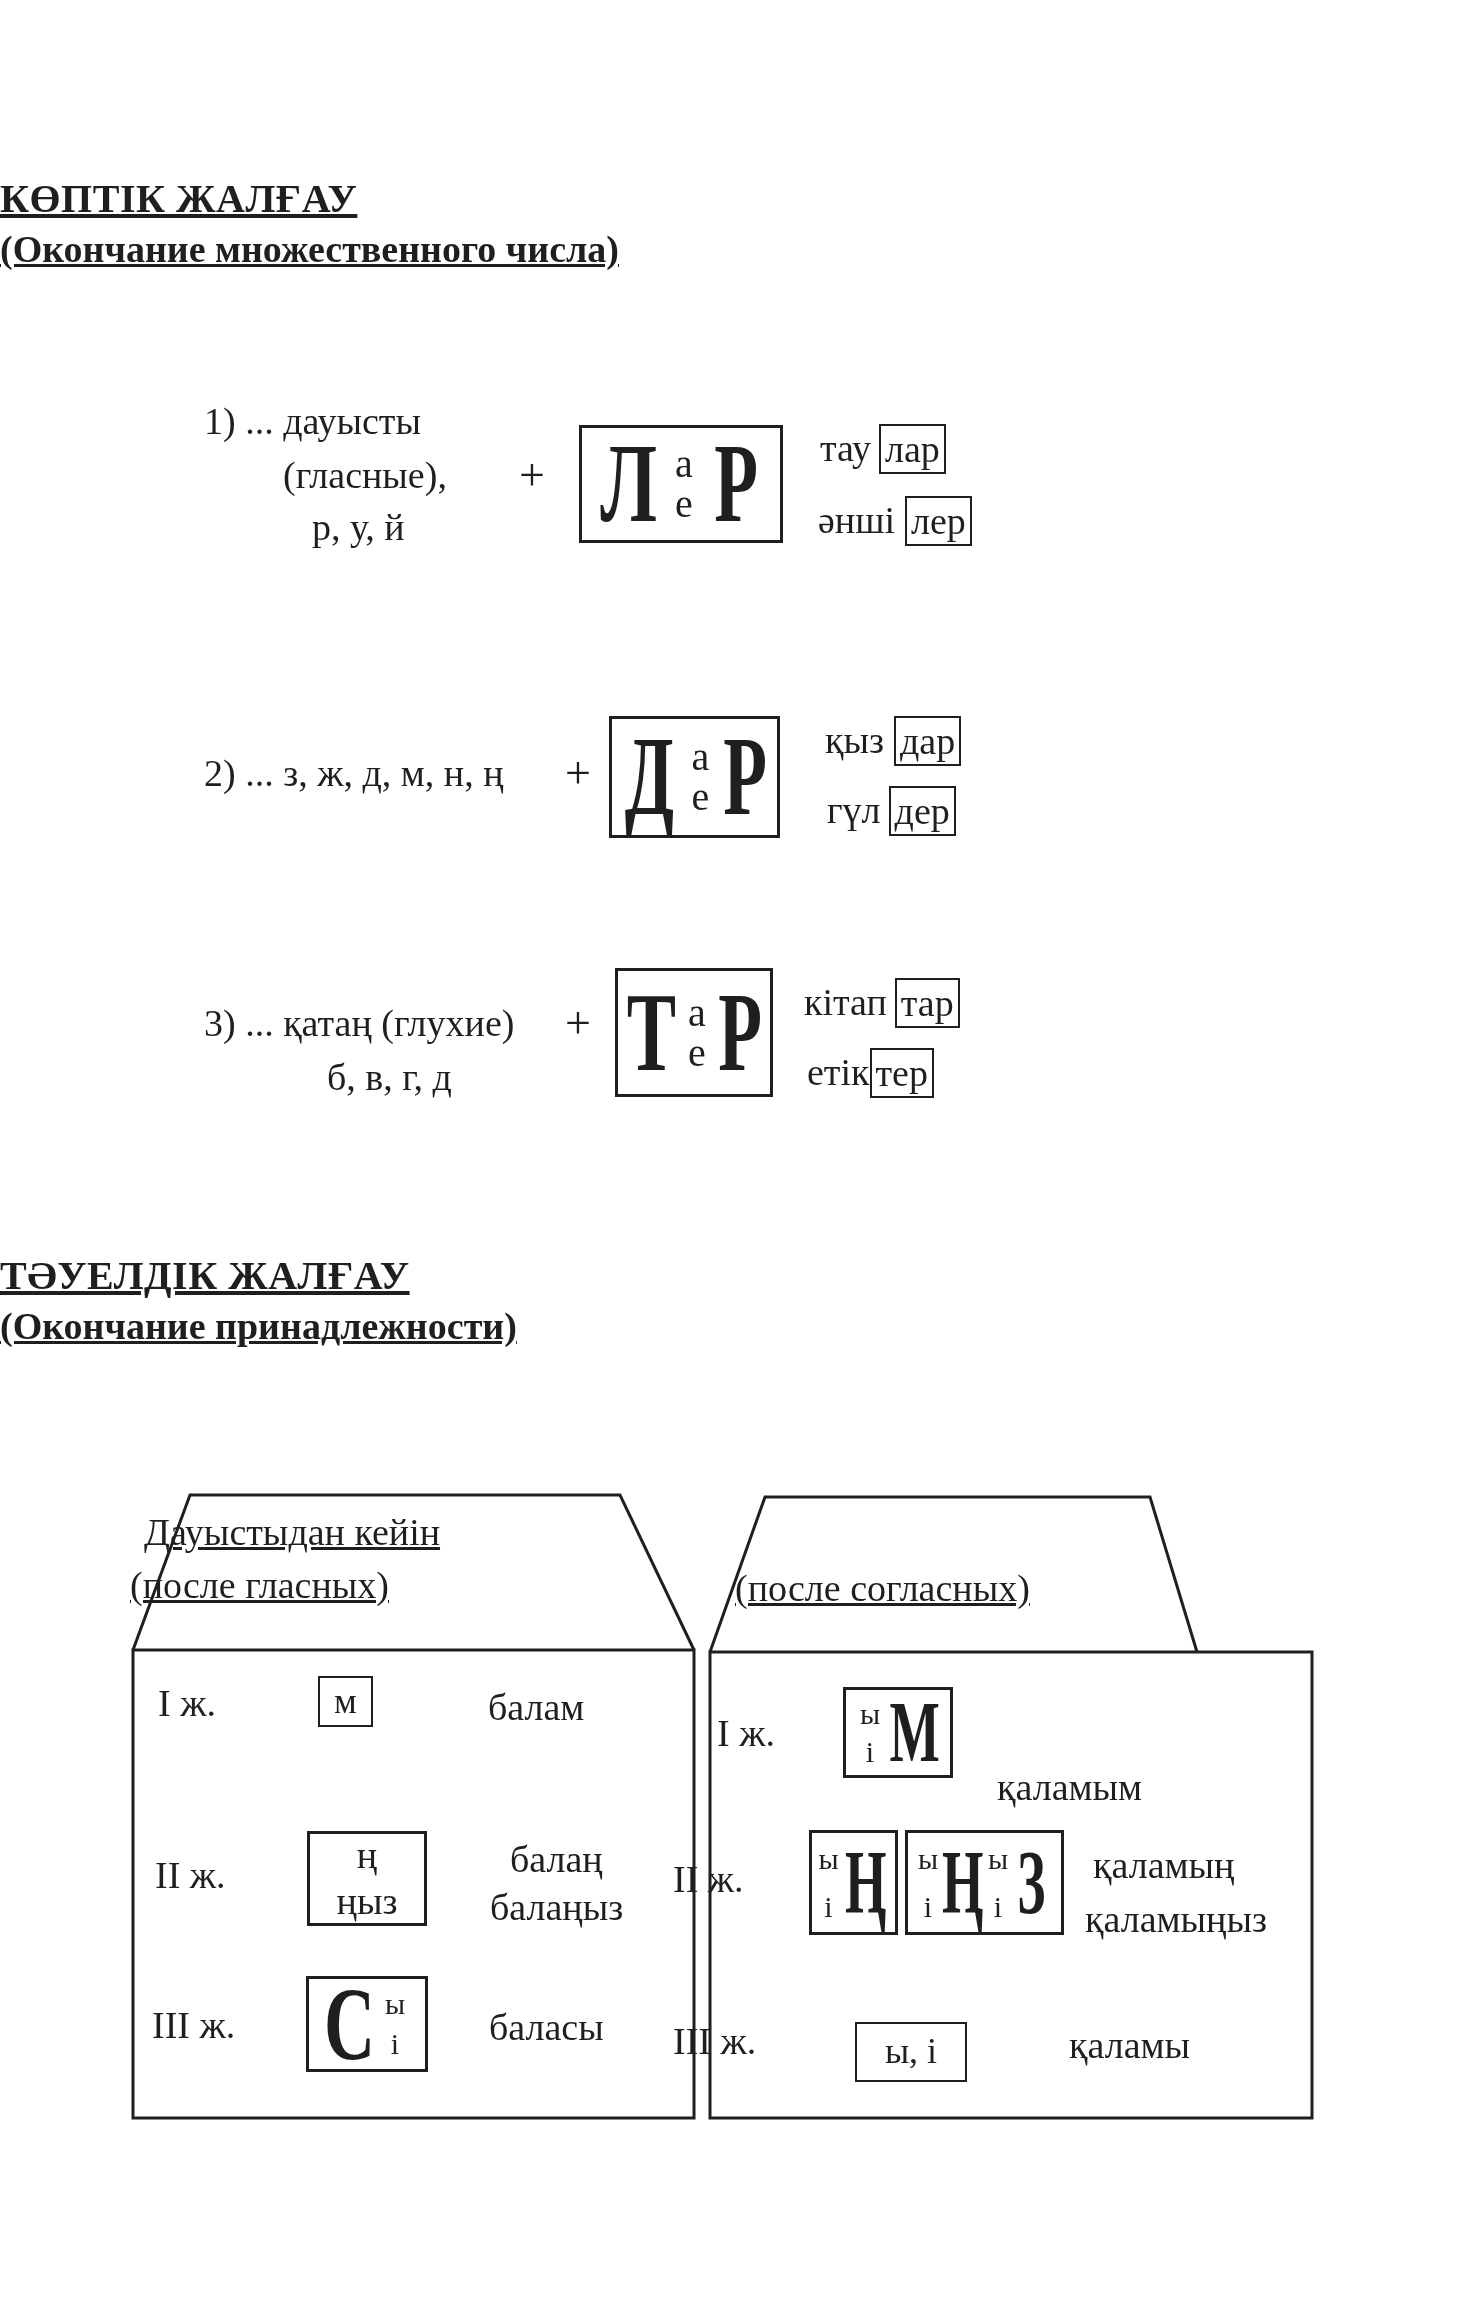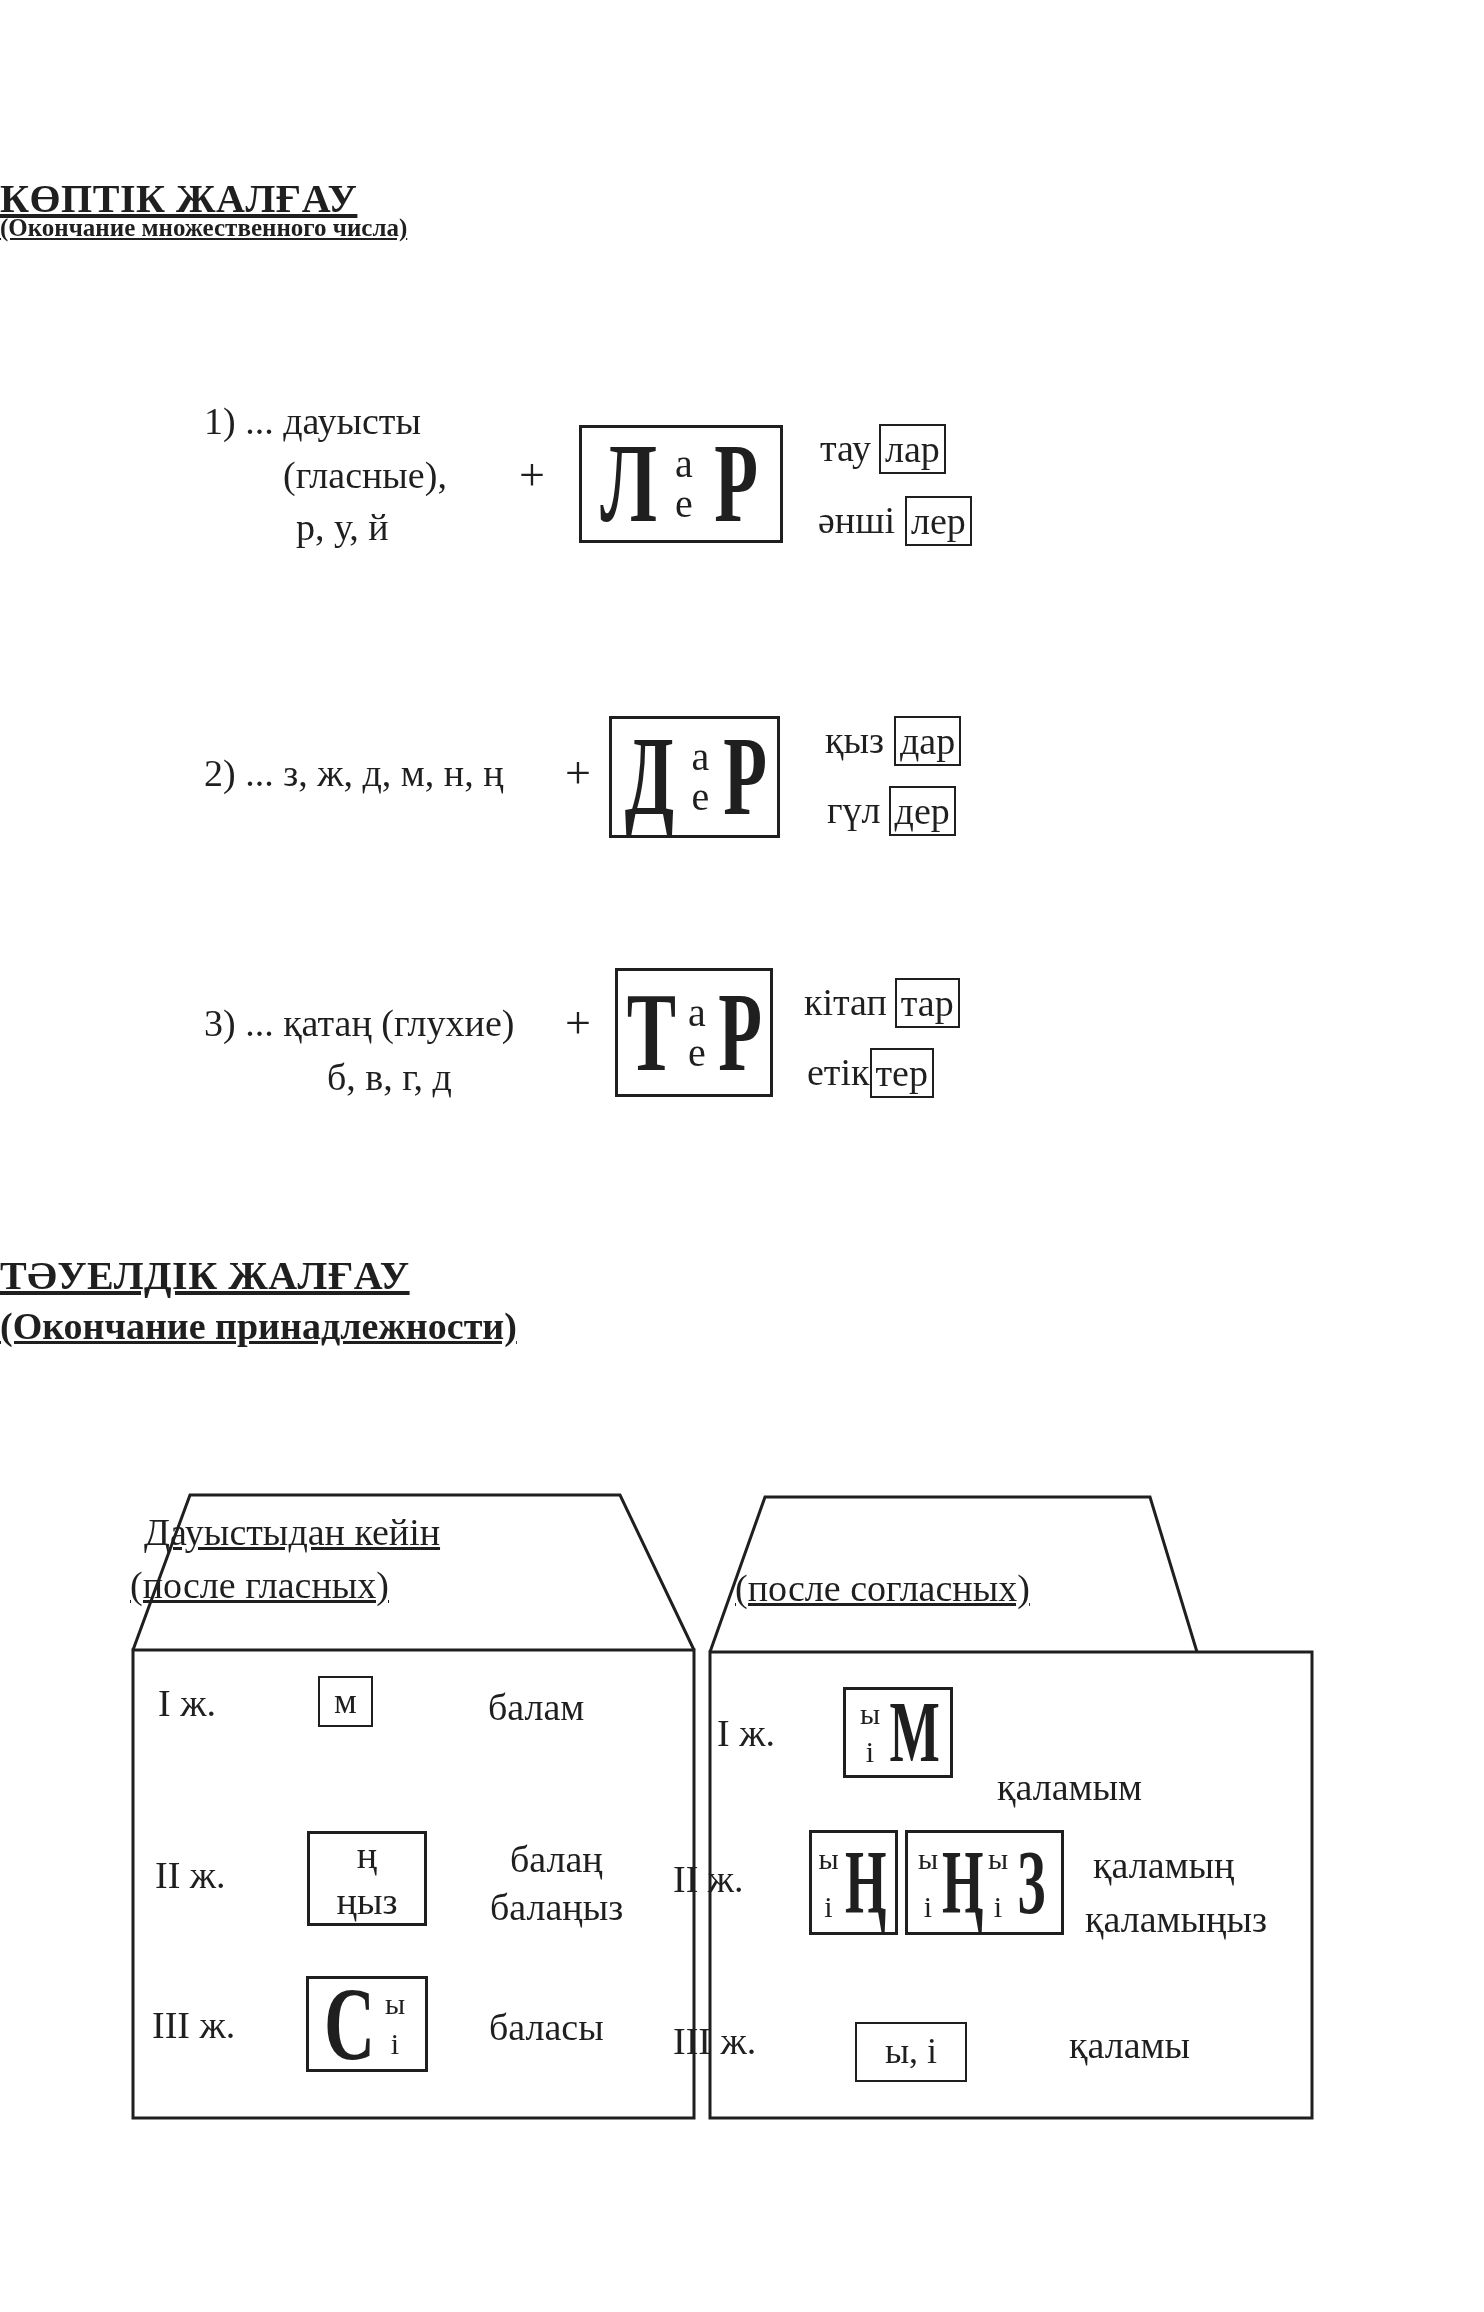--- a/index.html
+++ b/index.html
@@ -30,25 +30,25 @@
 <div class="page">
 
   <svg class="abs" style="left:0;top:0" width="1484" height="2312" viewBox="0 0 1484 2312">
     <path d="M133,1650 L190,1495 L620,1495 L694,1650" fill="none" stroke="#1f1f1f" stroke-width="3"></path>
     <rect x="133" y="1650" width="561" height="468" fill="none" stroke="#1f1f1f" stroke-width="3"></rect>
     <path d="M710,1652 L765,1497 L1150,1497 L1197,1652" fill="none" stroke="#1f1f1f" stroke-width="3"></path>
     <rect x="710" y="1652" width="602" height="466" fill="none" stroke="#1f1f1f" stroke-width="3"></rect>
   </svg>
 
   <div class="abs t40 b ctr" style="left:0;top:176px;width:1092px">КӨПТІК ЖАЛҒАУ</div>
-  <div class="abs b ctr" style="left:0;top:214px;width:1092px;font-size:25px">(Окончание множественного числа)</div>
+  <div class="abs b ctr" style="left:0;top:227px;width:1092px;font-size:38px">(Окончание множественного числа)</div>
 
   <div class="abs t38" style="left:204px;top:398px">1) ... дауысты</div>
   <div class="abs t38" style="left:283px;top:452px">(гласные),</div>
-  <div class="abs t38" style="left:296px;top:504px">р, у, й</div>
+  <div class="abs t38" style="left:312px;top:504px">р, у, й</div>
   <div class="abs plus" style="left:508px;top:452px;width:48px">+</div>
   <div class="abs pbox" style="left:579px;top:425px;width:198px;height:112px;gap:16px">
     <span class="cap" style="width:52px">
         <span class="capg" style="font-size:112px;transform:scaleX(.68)">Л</span>
       </span>
     <span class="vstack" style="height:80px;width:26px;font-size:40px;line-height:1">
       <span>а</span>
       <span>е</span>
     </span>
     <span class="cap" style="width:46px">

